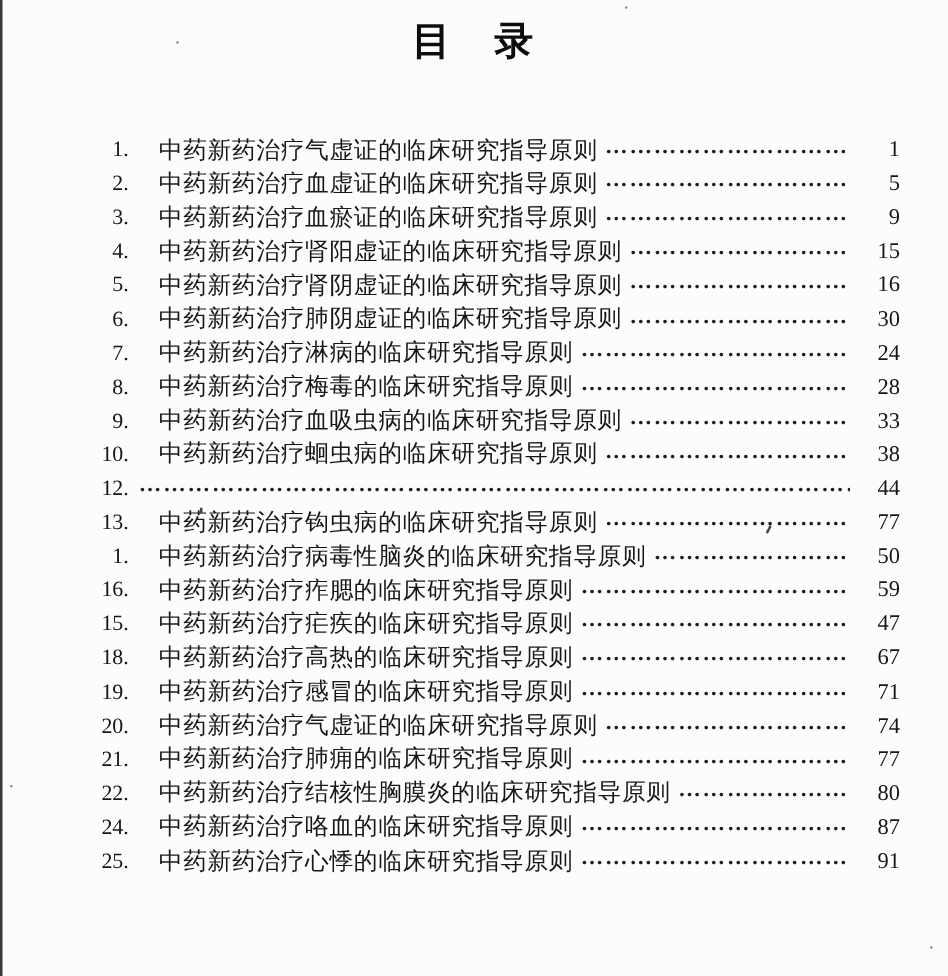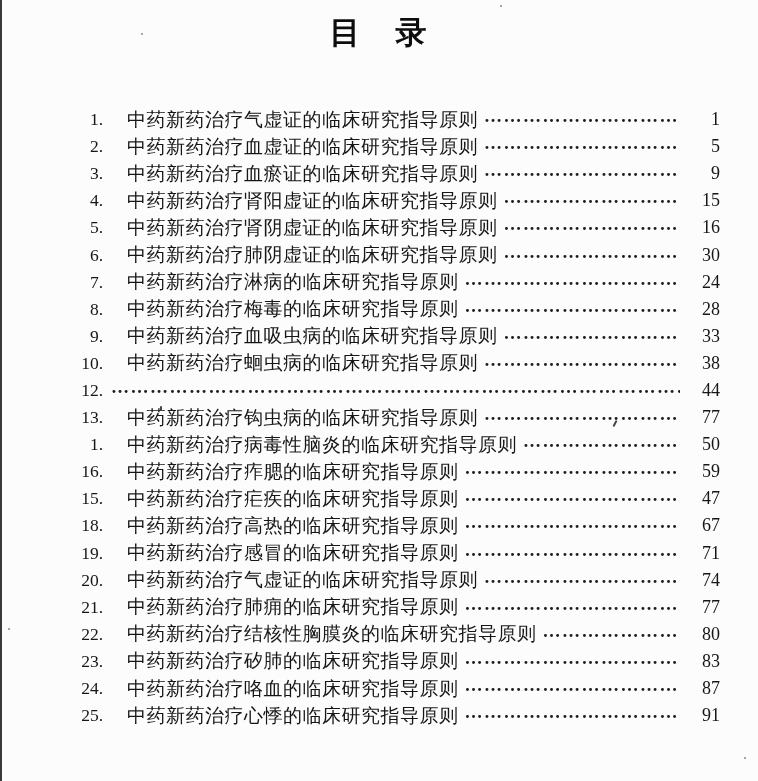--- a/index.html
+++ b/index.html
@@ -215,26 +215,20 @@
         <span class="leader"></span>
         <span class="pageno">77</span>
       </div>
       <div class="row">
         <span class="num">22.</span>
         <span class="entry-title">中药新药治疗结核性胸膜炎的临床研究指导原则</span>
         <span class="leader"></span>
         <span class="pageno">80</span>
       </div>
       <div class="row">
-        <span class="num">23.</span>
-        <span class="entry-title">中药新药治疗矽肺的临床研究指导原则</span>
-        <span class="leader"></span>
-        <span class="pageno">83</span>
-      </div>
-      <div class="row">
         <span class="num">24.</span>
         <span class="entry-title">中药新药治疗咯血的临床研究指导原则</span>
         <span class="leader"></span>
         <span class="pageno">87</span>
       </div>
       <div class="row">
         <span class="num">25.</span>
         <span class="entry-title">中药新药治疗心悸的临床研究指导原则</span>
         <span class="leader"></span>
         <span class="pageno">91</span>

